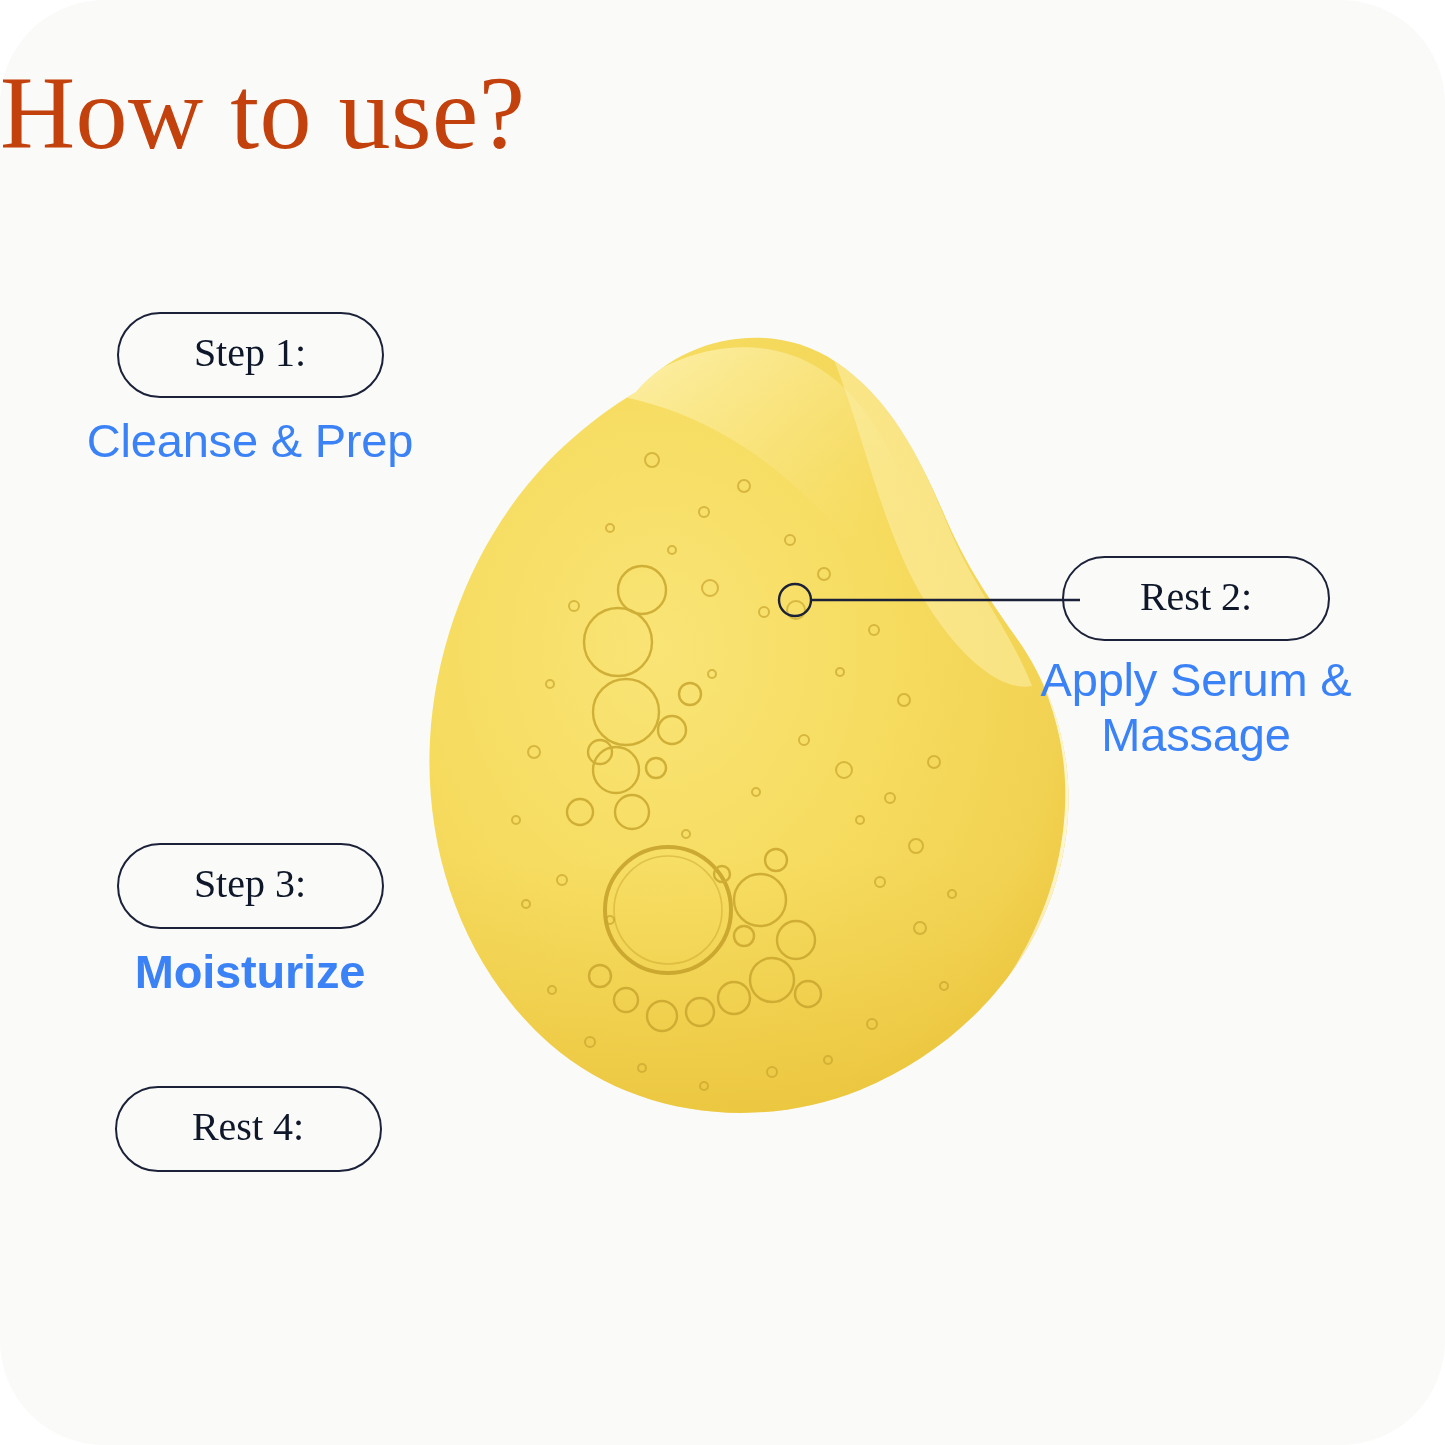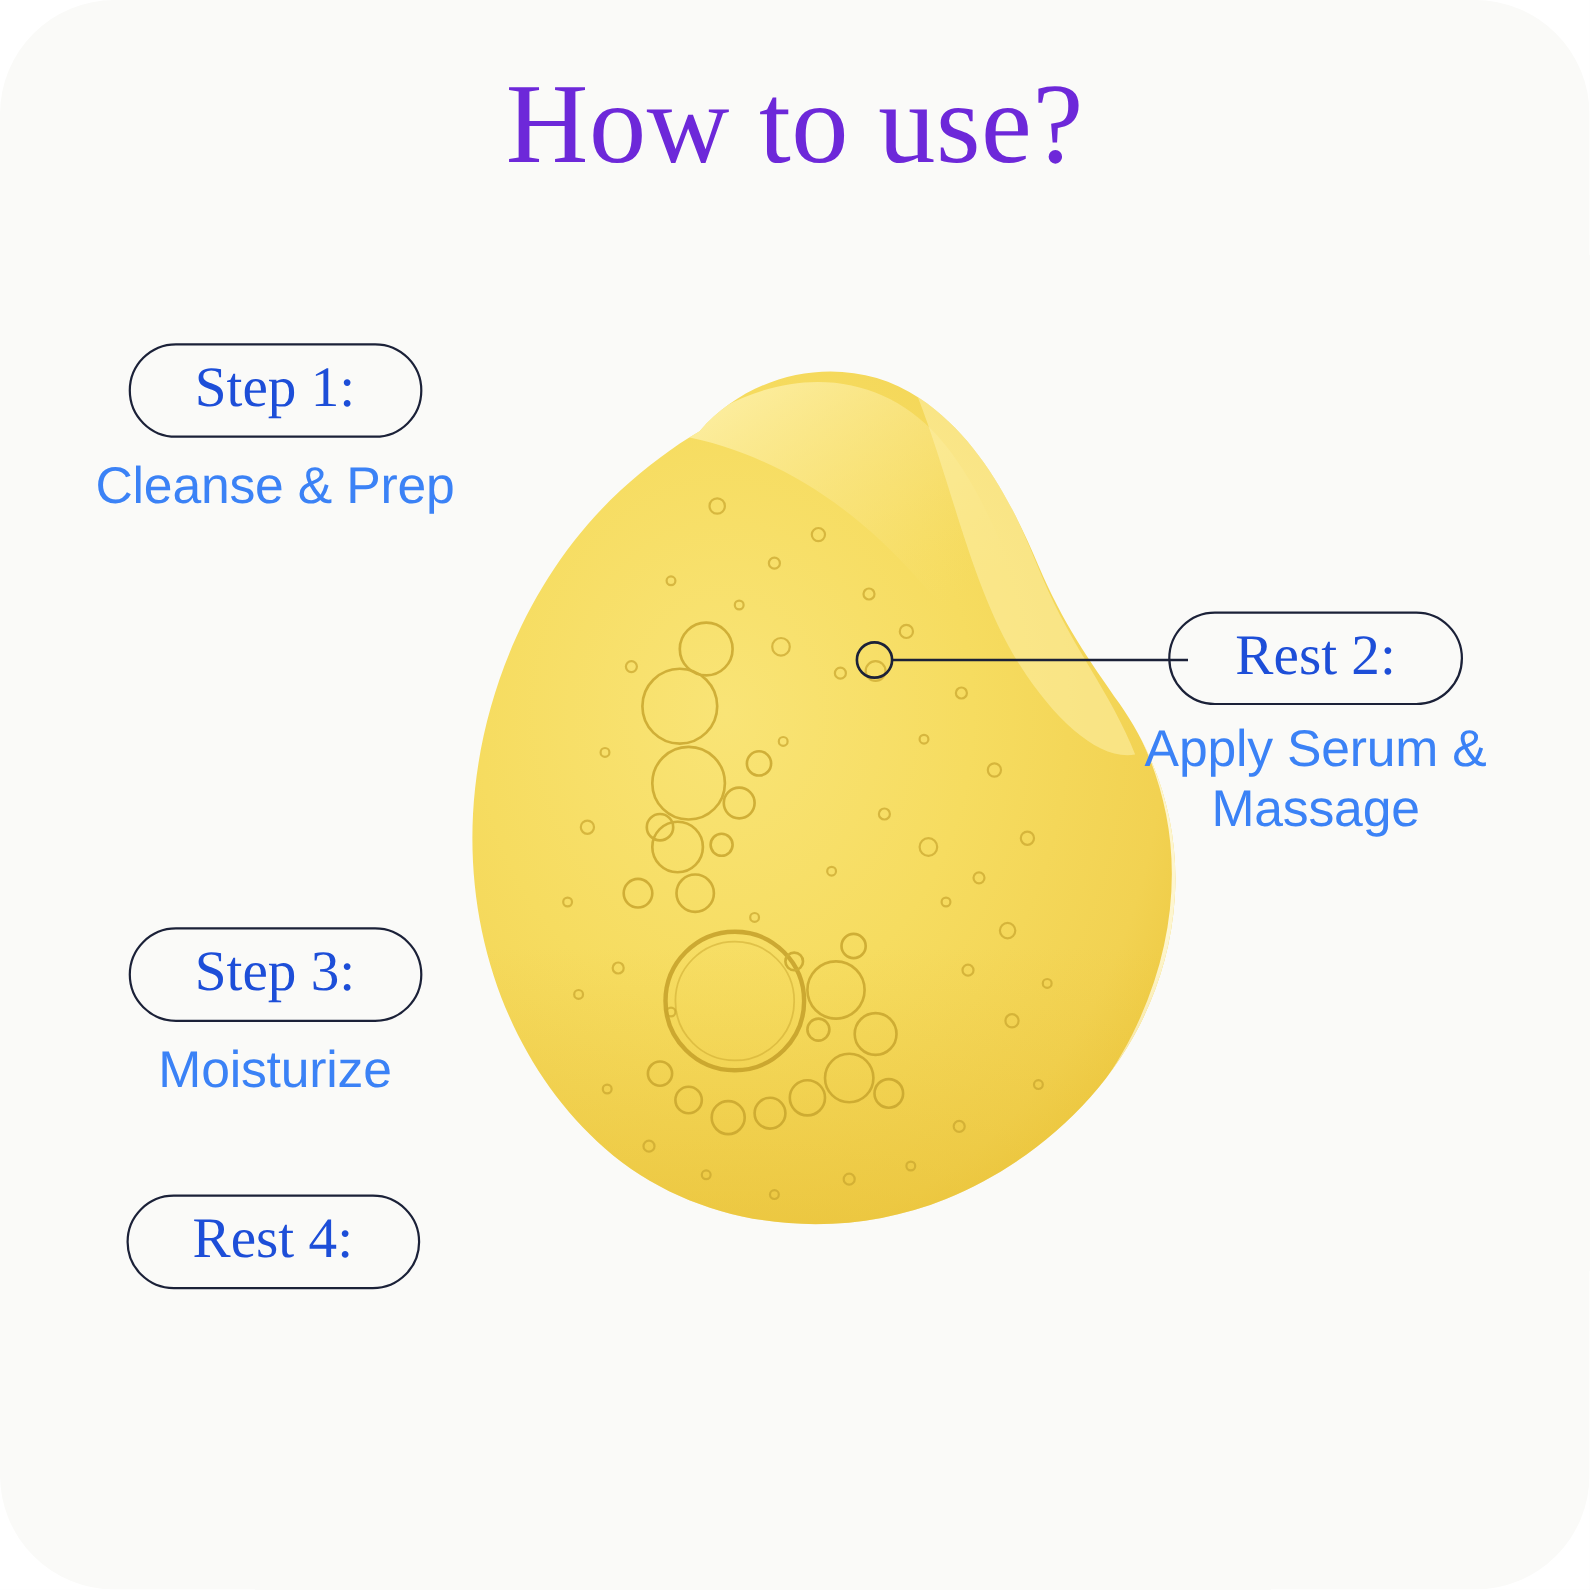--- a/index.html
+++ b/index.html
@@ -32,47 +32,46 @@
     border-radius: 104px;
     box-sizing: border-box;
   }
 
   
   #title {
     position: absolute;
     left: 0;
     top: 56px;
     width: 1445px;
-    text-align: center;
     font-family: "Liberation Serif", "DejaVu Serif", serif;
     font-size: 104px;
     line-height: 1.1;
-    color: #6d28d9;
+    color: #c2410c;
     letter-spacing: 0.5px;
     white-space: nowrap;
   }
 
   
   .step-block {
     position: absolute;
   }
   .pill {
     border: 2.4px solid #1b2138;
     border-radius: 999px;
     background: transparent;
     display: flex;
     align-items: center;
     justify-content: center;
     box-sizing: border-box;
   }
   .pill-label {
     font-family: "Liberation Serif", "DejaVu Serif", serif;
-    font-size: 52px;
+    font-size: 40px;
     line-height: 1;
-    color: #1d4ed8;
+    color: #0f172a;
     white-space: nowrap;
     position: relative;
     top: -2px;
   }
   .step-caption {
     font-family: "Liberation Sans", sans-serif;
     font-weight: 400;
     font-size: 47px;
     line-height: 1.16;
     color: #3b82f6;
@@ -81,21 +80,21 @@
     letter-spacing: -0.2px;
   }
 
   
   #step1 { left: 60px;  top: 312px; width: 380px; }
   #step1 .pill { width: 267px; height: 86px; margin: 0 auto; }
   #step1 .step-caption { margin-top: 16px; }
 
   #step3 { left: 60px;  top: 843px; width: 380px; }
   #step3 .pill { width: 267px; height: 86px; margin: 0 auto; }
-  #step3 .step-caption { margin-top: 16px; }
+  #step3 .step-caption { margin-top: 16px; font-weight: bold; }
 
   #step4 { left: 48px;  top: 1086px; width: 400px; }
   #step4 .pill { width: 267px; height: 86px; margin: 0 auto; }
   #step4 .step-caption { margin-top: 16px; }
 
   #step2 { left: 1038px; top: 556px; width: 316px; }
   #step2 .pill { width: 268px; height: 85px; margin: 0 auto; }
   #step2 .step-caption { margin-top: 12px; }
 
   

